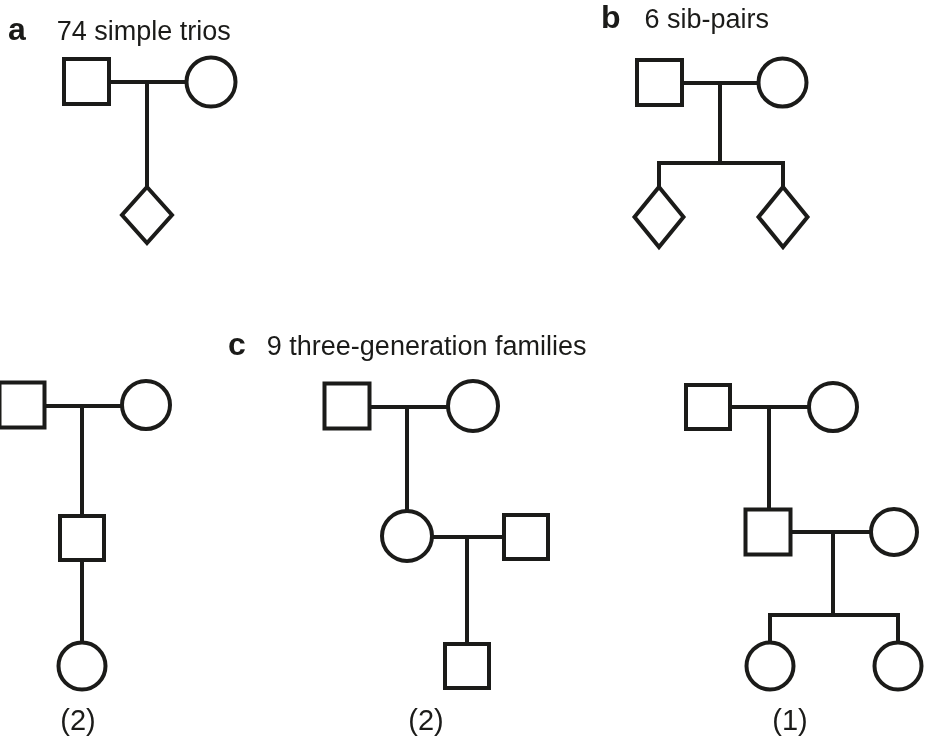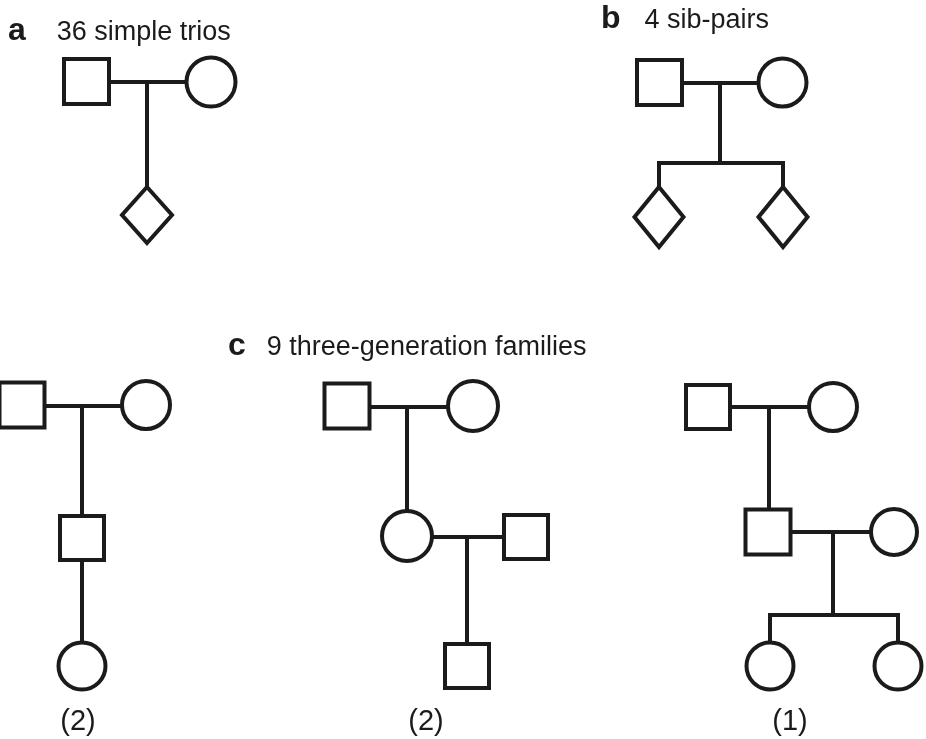--- a/index.html
+++ b/index.html
@@ -103,26 +103,26 @@
         <circle cx="833" cy="407" r="24" fill="#ffffff" stroke="#1b1b19" stroke-width="4"></circle>
         <rect x="745.5" y="509.5" width="45" height="45" fill="#ffffff" stroke="#1b1b19" stroke-width="4"></rect>
         <circle cx="894" cy="532" r="23" fill="#ffffff" stroke="#1b1b19" stroke-width="4"></circle>
         <circle cx="770" cy="666" r="23.5" fill="#ffffff" stroke="#1b1b19" stroke-width="4"></circle>
         <circle cx="898" cy="666" r="23.5" fill="#ffffff" stroke="#1b1b19" stroke-width="4"></circle>
       </g>
     </svg>
 
   <div class="panel-header" id="hdr-a">
     <span class="panel-letter">a</span>
-    <span class="panel-title">36 simple trios</span>
+    <span class="panel-title">74 simple trios</span>
   </div>
 
   <div class="panel-header" id="hdr-b">
     <span class="panel-letter">b</span>
-    <span class="panel-title">4 sib-pairs</span>
+    <span class="panel-title">6 sib-pairs</span>
   </div>
 
   <div class="panel-header" id="hdr-c">
     <span class="panel-letter">c</span>
     <span class="panel-title">9 three-generation families</span>
   </div>
 
   <div class="count-label" id="count-c1">(2)</div>
   <div class="count-label" id="count-c2">(2)</div>
   <div class="count-label" id="count-c3">(1)</div>

